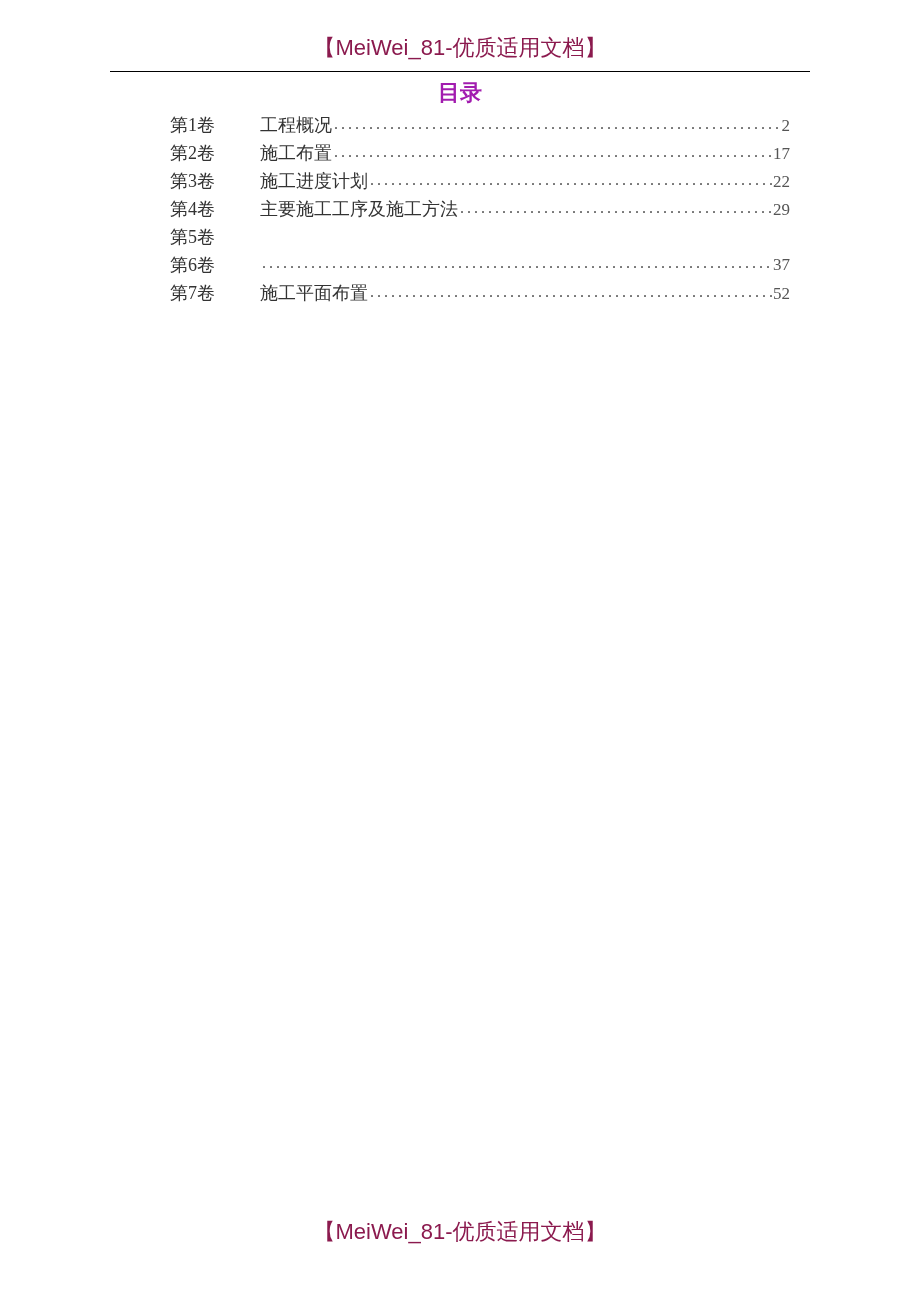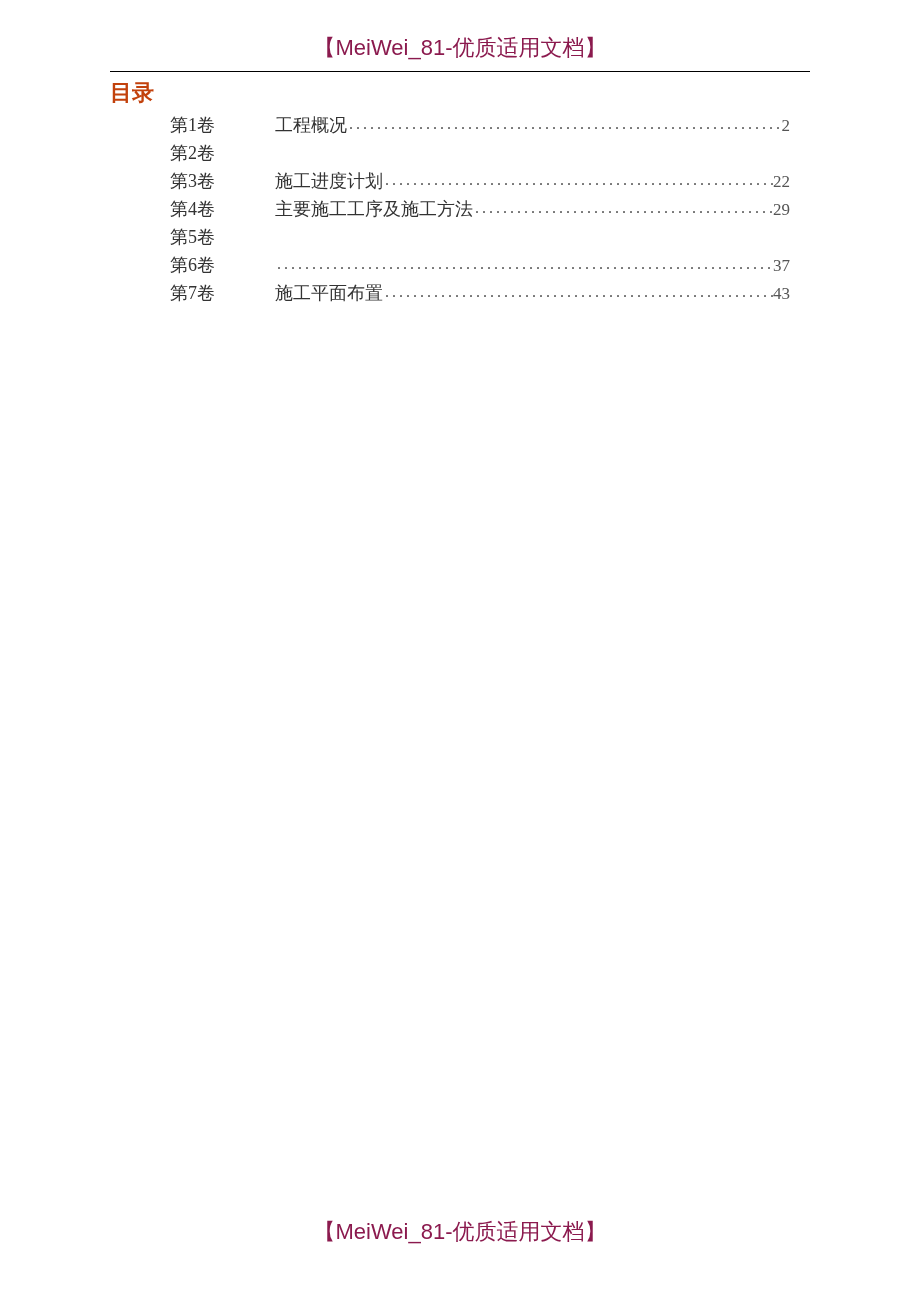--- a/index.html
+++ b/index.html
@@ -21,40 +21,39 @@
     }
     .header {
       text-align: center;
       font-size: 22px;
       color: #8b1a4e;
       font-family: "Microsoft YaHei", "SimHei", sans-serif;
       padding-bottom: 8px;
       border-bottom: 1.5px solid #000;
     }
     .title {
-      text-align: left;
+      text-align: center;
       font-size: 22px;
       font-weight: bold;
-      color: #c2410c;
+      color: #a21caf;
       margin-top: 6px;
       margin-bottom: 4px;
       font-family: "SimSun", "宋体", serif;
     }
     .toc {
       padding-left: 60px;
       padding-right: 20px;
     }
     .toc-row {
       display: flex;
-      align-items: center;
+      align-items: flex-start;
       font-size: 18px;
       color: #333;
       line-height: 1.5;
       margin-bottom: 1px;
-      gap: 15px;
     }
     .toc-vol {
       width: 90px;
       flex-shrink: 0;
       text-align: left;
     }
     .toc-entry {
       flex: 1;
       display: flex;
       align-items: baseline;
@@ -104,20 +103,25 @@
     <div class="toc-row">
       <span class="toc-vol">第1卷</span>
       <span class="toc-entry">
         <span class="toc-label">工程概况</span>
         <span class="toc-dots"></span>
         <span class="toc-page">2</span>
       </span>
     </div>
     <div class="toc-row">
       <span class="toc-vol">第2卷</span>
+      <span class="toc-entry">
+        <span class="toc-label">施工布置</span>
+        <span class="toc-dots"></span>
+        <span class="toc-page">17</span>
+      </span>
     </div>
     <div class="toc-row">
       <span class="toc-vol">第3卷</span>
       <span class="toc-entry">
         <span class="toc-label">施工进度计划</span>
         <span class="toc-dots"></span>
         <span class="toc-page">22</span>
       </span>
     </div>
     <div class="toc-row">
@@ -136,18 +140,18 @@
       <span class="toc-entry">
         <span class="toc-dots"></span>
         <span class="toc-page">37</span>
       </span>
     </div>
     <div class="toc-row">
       <span class="toc-vol">第7卷</span>
       <span class="toc-entry">
         <span class="toc-label">施工平面布置</span>
         <span class="toc-dots"></span>
-        <span class="toc-page">43</span>
+        <span class="toc-page">52</span>
       </span>
     </div>
   </div>
   <div class="footer">【MeiWei_81-优质适用文档】</div>
 </div>
 
 </body></html>

